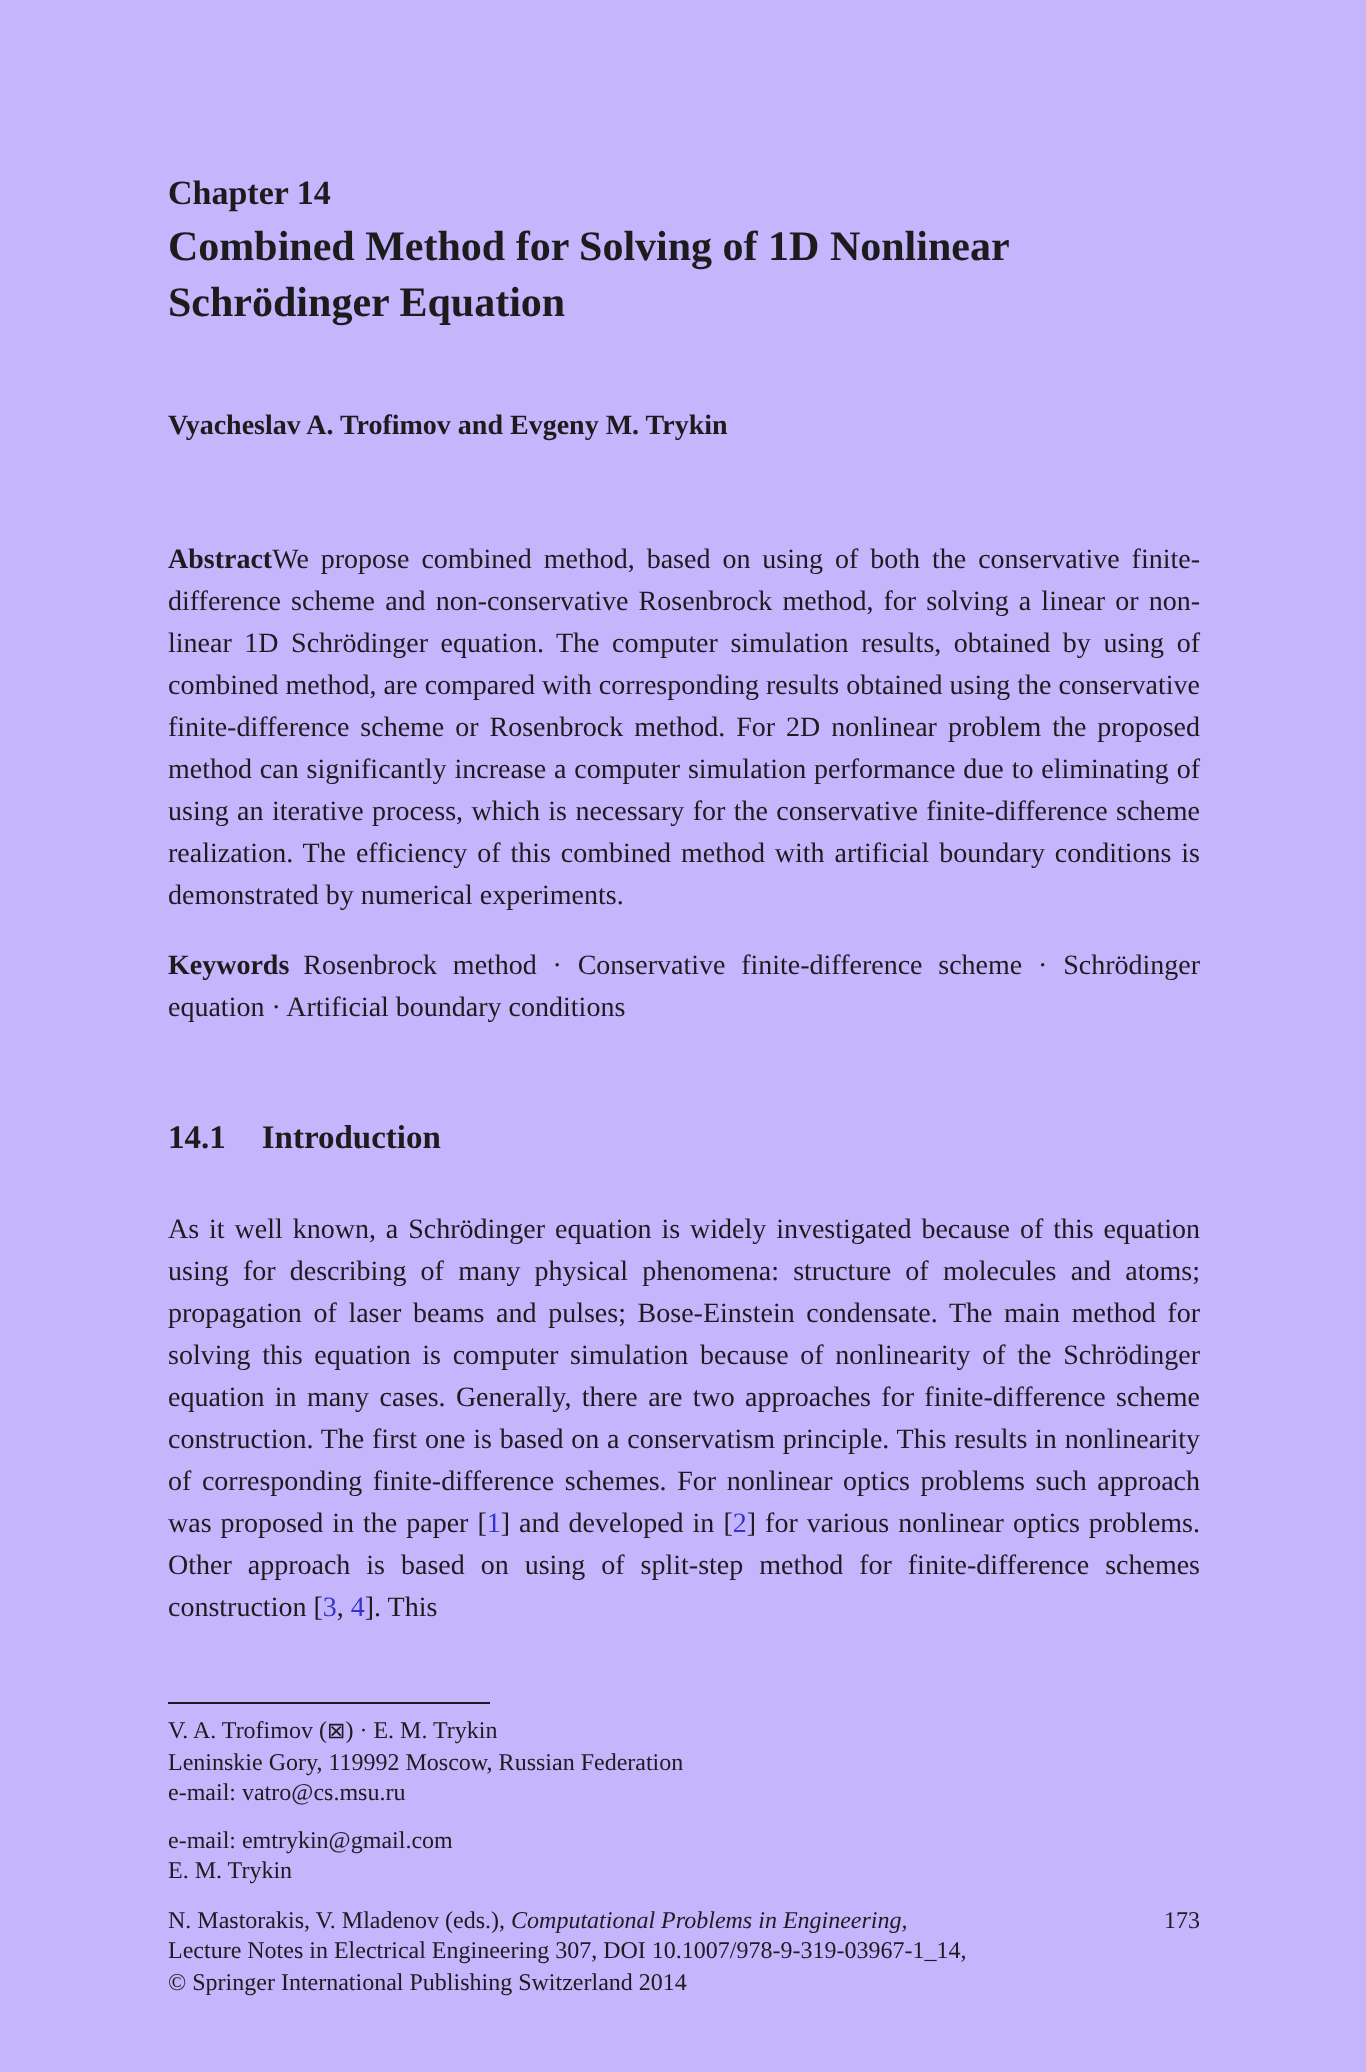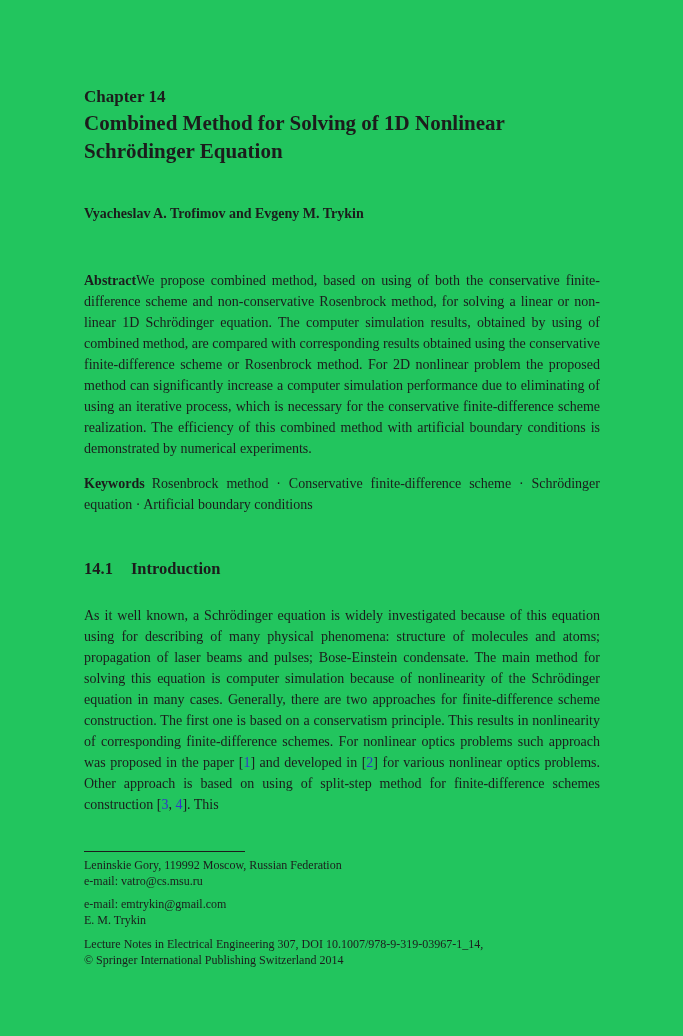--- a/index.html
+++ b/index.html
@@ -1,21 +1,21 @@
 <!DOCTYPE html>
 <html><head>
 <meta charset="utf-8">
 <style>
   html, body { margin: 0; padding: 0; background: #e8e8e8; }
   .page {
     position: relative;
     width: 683px;
     height: 1036px;
     margin: 0 auto;
-    background: #22c55e;
+    background: #c4b5fd;
     box-sizing: border-box;
     padding: 86px 83px 0 84px;
     font-family: "Liberation Serif", "DejaVu Serif", serif;
     color: #1c1c1c;
     overflow: hidden;
   }
   .chapter-label {
     font-size: 17px;
     font-weight: bold;
     line-height: 21px;
@@ -107,27 +107,32 @@
 
   <div class="section-heading">
     <span class="sec-num">14.1</span><span>Introduction</span>
   </div>
 
   <p class="intro"><span>As it well known, a Schrödinger equation is widely investigated because of this equation using for describing of many physical phenomena: structure of molecules and atoms; propagation of laser beams and pulses; Bose-Einstein condensate. The main method for solving this equation is computer simulation because of nonlinearity of the Schrödinger equation in many cases. Generally, there are two approaches for finite-difference scheme construction. The first one is based on a conservatism principle. This results in nonlinearity of corresponding finite-difference schemes. For nonlinear optics problems such approach was proposed in the paper [</span><span class="cite-link">1</span><span>] and developed in [</span><span class="cite-link">2</span><span>] for various nonlinear optics problems. Other approach is based on using of split-step method for finite-difference schemes construction [</span><span class="cite-link">3</span><span>, </span><span class="cite-link">4</span><span>]. This</span></p>
 
   <div class="footnote-rule"></div>
 
   <div class="footnote footnote-block1">
+    <div><span>V. A. Trofimov (</span><span class="envelope">⊠</span><span>) · E. M. Trykin</span></div>
     <div>Leninskie Gory, 119992 Moscow, Russian Federation</div>
     <div>e-mail: vatro@cs.msu.ru</div>
   </div>
 
   <div class="footnote footnote-block2">
     <div>e-mail: emtrykin@gmail.com</div>
     <div>E. M. Trykin</div>
   </div>
 
   <div class="publisher-block">
+    <div class="publisher-line1">
+      <span><span>N. Mastorakis, V. Mladenov (eds.), </span><span class="book-title">Computational Problems in Engineering,</span></span>
+      <span class="page-number">173</span>
+    </div>
     <div>Lecture Notes in Electrical Engineering 307, DOI 10.1007/978-9-319-03967-1_14,</div>
     <div>© Springer International Publishing Switzerland 2014</div>
   </div>
 
 </div>
 
 </body></html>

